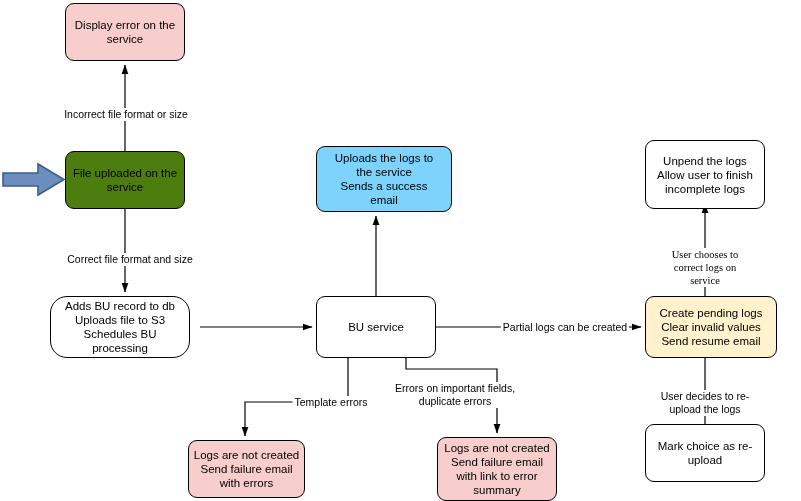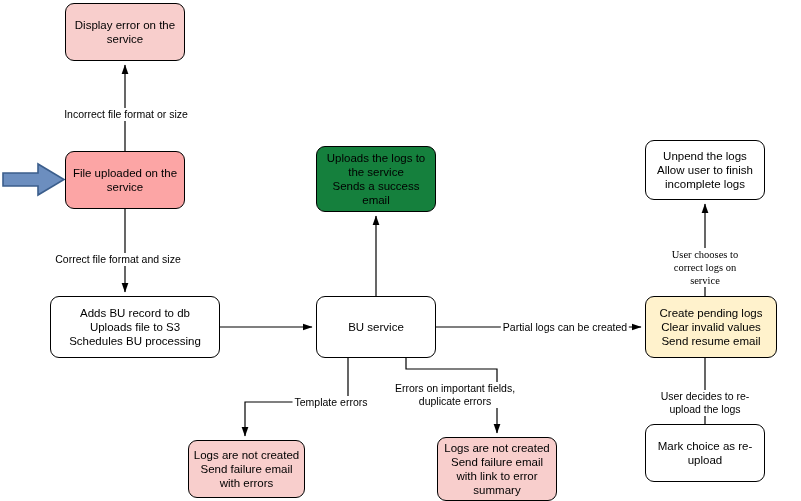--- a/index.html
+++ b/index.html
@@ -87,57 +87,57 @@
     <path d="M705,358 L705,436" stroke="#000000" stroke-width="1.2" fill="none" marker-end="url(#arrowhead)"></path>
   </svg>
 
   <svg class="block-arrow" style="left:2px; top:162px; width:64px; height:35px;" viewBox="0 0 64 35">
     <path d="M1,11 L36,11 L36,2 L62,17.5 L36,33 L36,24 L1,24 Z" fill="#6c8ebf" stroke="#3b5e8c" stroke-width="1.6" stroke-linejoin="miter"></path>
   </svg>
 
   <div class="node" style="left:65px; top:3px; width:120px; height:58px; background:#f8cecc;">Display error on the
 service</div>
 
-  <div class="node" style="left:65px; top:151px; width:120px; height:58px; background:#fca5a5;">File uploaded on the
+  <div class="node" style="left:65px; top:151px; width:120px; height:58px; background:#4d7c0f;">File uploaded on the
 service</div>
 
-  <div class="node" style="left:50px; top:296px; width:170px; height:62px; background:#ffffff;">Adds BU record to db
+  <div class="node" style="left:50px; top:296px; width:140px; height:62px; background:#ffffff;border-radius:17px;">Adds BU record to db
 Uploads file to S3
 Schedules BU processing</div>
 
-  <div class="node" style="left:316px; top:146px; width:120px; height:66px; background:#15803d;">Uploads the logs to
+  <div class="node" style="left:316px; top:146px; width:136px; height:66px; background:#7dd3fc;">Uploads the logs to
 the service
 Sends a success
 email</div>
 
   <div class="node" style="left:316px; top:296px; width:120px; height:62px; background:#ffffff;">BU service</div>
 
   <div class="node" style="left:188px; top:440px; width:117px; height:58px; background:#f8cecc;">Logs are not created
 Send failure email
 with errors</div>
 
   <div class="node" style="left:437px; top:437px; width:120px; height:64px; background:#f8cecc;">Logs are not created
 Send failure email
 with link to error
 summary</div>
 
-  <div class="node" style="left:645px; top:140px; width:120px; height:60px; background:#ffffff;text-align:center;">Unpend the logs
+  <div class="node" style="left:645px; top:140px; width:120px; height:69px; background:#ffffff;text-align:center;">Unpend the logs
 Allow user to finish
 incomplete logs</div>
 
   <div class="node" style="left:645px; top:296px; width:132px; height:62px; background:#fff2cc;">Create pending logs
 Clear invalid values
 Send resume email</div>
 
   <div class="node" style="left:645px; top:424px; width:120px; height:58px; background:#ffffff;">Mark choice as re-
 upload</div>
 
   <div class="edge-label" style="left:126px; top:108px;">Incorrect file format or size</div>
 
-  <div class="edge-label" style="left:118px; top:253px;">Correct file format and size</div>
+  <div class="edge-label" style="left:130px; top:253px;">Correct file format and size</div>
 
 
   <div class="edge-label" style="left:525px; top:321px;margin-left:40px;">Partial logs can be created</div>
 
   <div class="edge-label" style="left:331px; top:396px;">Template errors</div>
 
   <div class="edge-label" style="left:455px; top:382px;">Errors on important fields,
 duplicate errors</div>
 
   <div class="edge-label" style="left:705px; top:248px;font-family:Liberation Serif, serif;">User chooses to correct logs on service</div>

